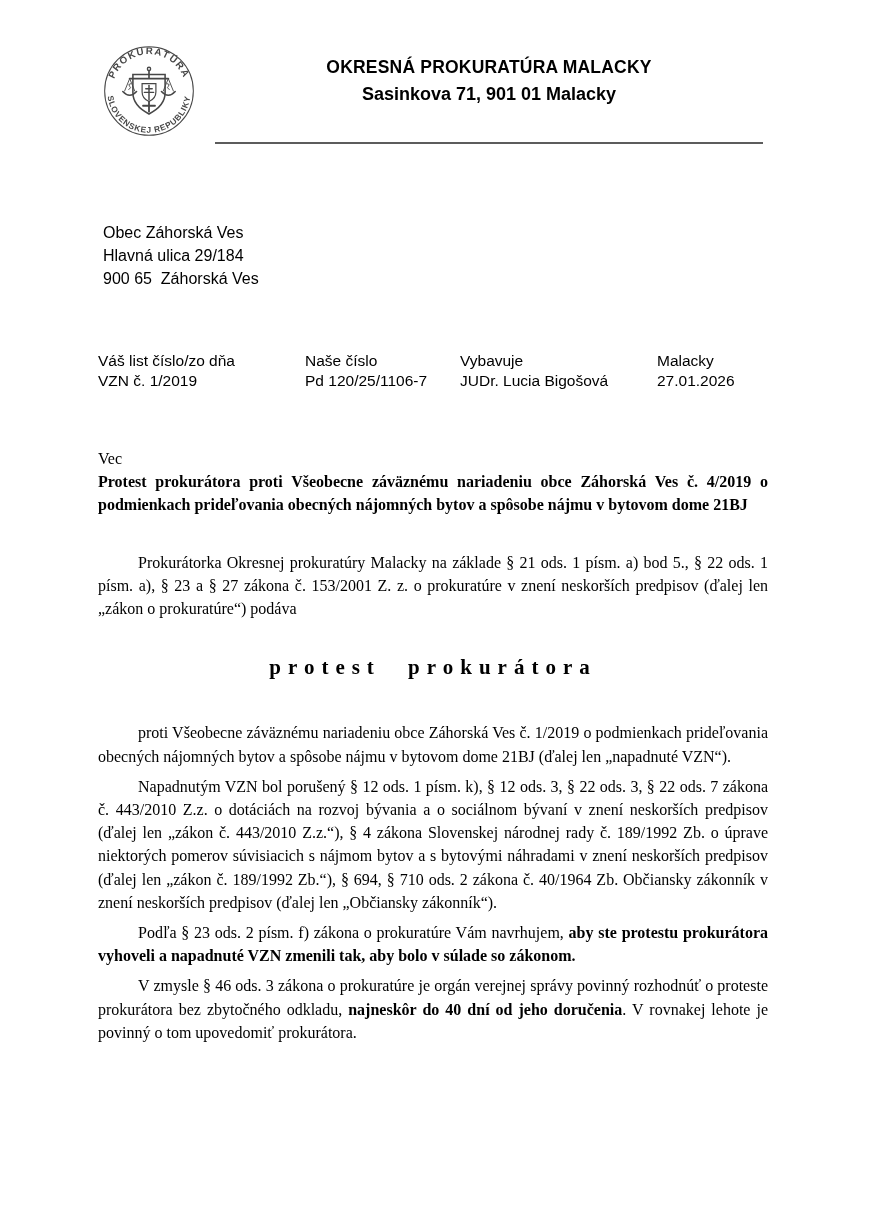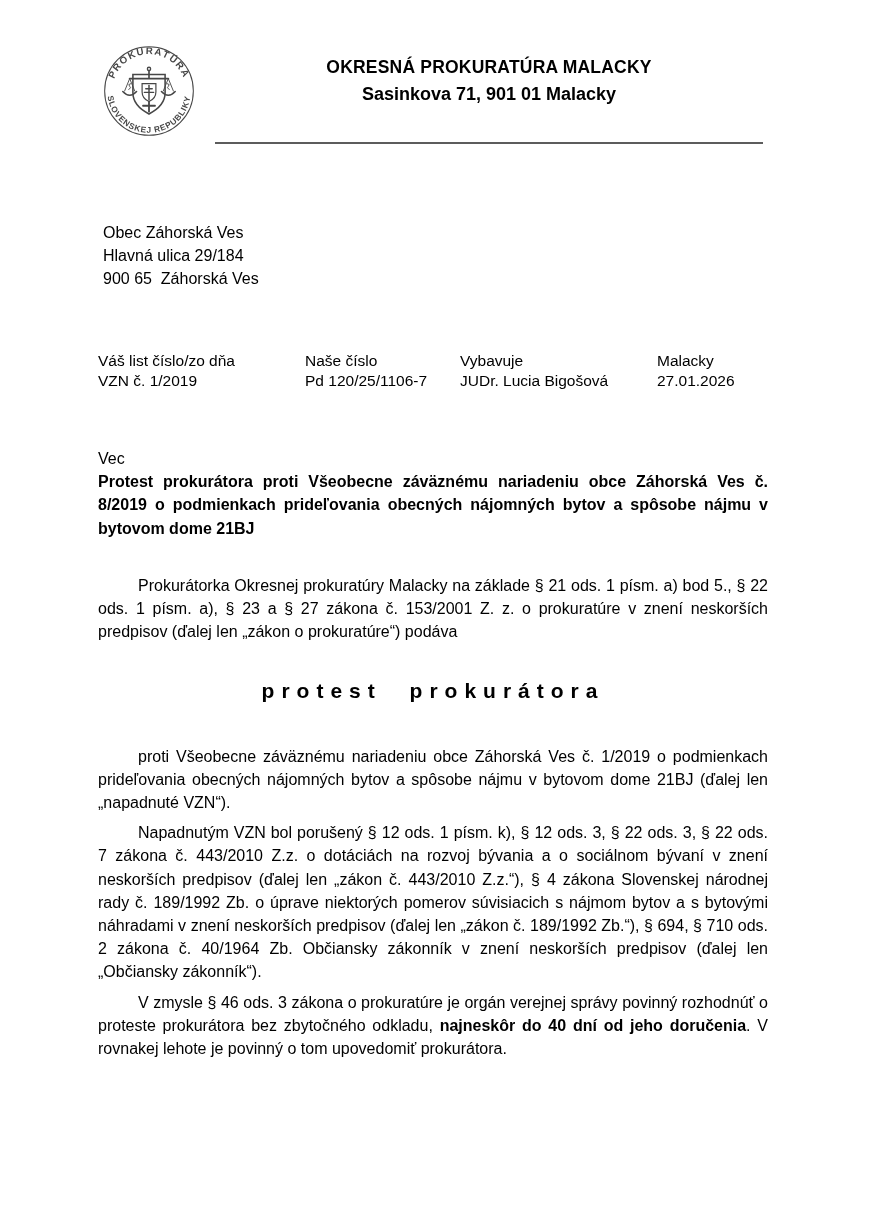--- a/index.html
+++ b/index.html
@@ -78,20 +78,21 @@
   .ref-col-4 { flex: 1; }
 
   
   .letter-body {
     position: absolute;
     left: 98px;
     top: 447px;
     width: 670px;
     font-size: 16px;
     line-height: 23.2px;
+    font-family: Liberation Serif, serif;
   }
   .subject-label { margin: 0; }
   .subject-text {
     font-weight: bold;
     text-align: justify;
     margin: 0 0 34px 0;
   }
   .para {
     text-align: justify;
     text-indent: 40px;
@@ -169,24 +170,25 @@
       <div>JUDr. Lucia Bigošová</div>
     </div>
     <div class="ref-col-4">
       <div>Malacky</div>
       <div>27.01.2026</div>
     </div>
   </div>
 
   <div class="letter-body">
     <p class="subject-label">Vec</p>
-    <p class="subject-text">Protest prokurátora proti Všeobecne záväznému nariadeniu obce Záhorská Ves č. 8/2019 o podmienkach prideľovania obecných nájomných bytov a spôsobe nájmu v bytovom dome 21BJ</p>
+    <p class="subject-text">Protest prokurátora proti Všeobecne záväznému nariadeniu obce Záhorská Ves č. 4/2019 o podmienkach prideľovania obecných nájomných bytov a spôsobe nájmu v bytovom dome 21BJ</p>
 
     <p class="para"><span>Prokurátorka Okresnej prokuratúry Malacky na základe § 21 ods. 1 písm. a) bod 5., § 22 ods. 1 písm. a), § 23 a § 27 zákona č. 153/2001 Z. z. o prokuratúre v znení neskorších predpisov (ďalej len „zákon o prokuratúre“) podáva</span></p>
 
     <div class="protest-heading">protest prokurátora</div>
 
     <p class="para"><span>proti Všeobecne záväznému nariadeniu obce Záhorská Ves č. 1/2019 o podmienkach prideľovania obecných nájomných bytov a spôsobe nájmu v bytovom dome 21BJ (ďalej len „napadnuté VZN“).</span></p>
     <p class="para"><span>Napadnutým VZN bol porušený § 12 ods. 1 písm. k), § 12 ods. 3, § 22 ods. 3, § 22 ods. 7 zákona č. 443/2010 Z.z. o dotáciách na rozvoj bývania a o sociálnom bývaní v znení neskorších predpisov (ďalej len „zákon č. 443/2010 Z.z.“), § 4 zákona Slovenskej národnej rady č. 189/1992 Zb. o úprave niektorých pomerov súvisiacich s nájmom bytov a s bytovými náhradami v znení neskorších predpisov (ďalej len „zákon č. 189/1992 Zb.“), § 694, § 710 ods. 2 zákona č. 40/1964 Zb. Občiansky zákonník v znení neskorších predpisov (ďalej len „Občiansky zákonník“).</span></p>
+    <p class="para"><span>Podľa § 23 ods. 2 písm. f) zákona o prokuratúre Vám navrhujem, </span><b>aby ste protestu prokurátora vyhoveli a napadnuté VZN zmenili tak, aby bolo v súlade so zákonom.</b></p>
     <p class="para"><span>V zmysle § 46 ods. 3 zákona o prokuratúre je orgán verejnej správy povinný rozhodnúť o proteste prokurátora bez zbytočného odkladu, </span><b>najneskôr do 40 dní od jeho doručenia</b><span>. V rovnakej lehote je povinný o tom upovedomiť prokurátora.</span></p>
   </div>
 
 </div>
 
 </body></html>

